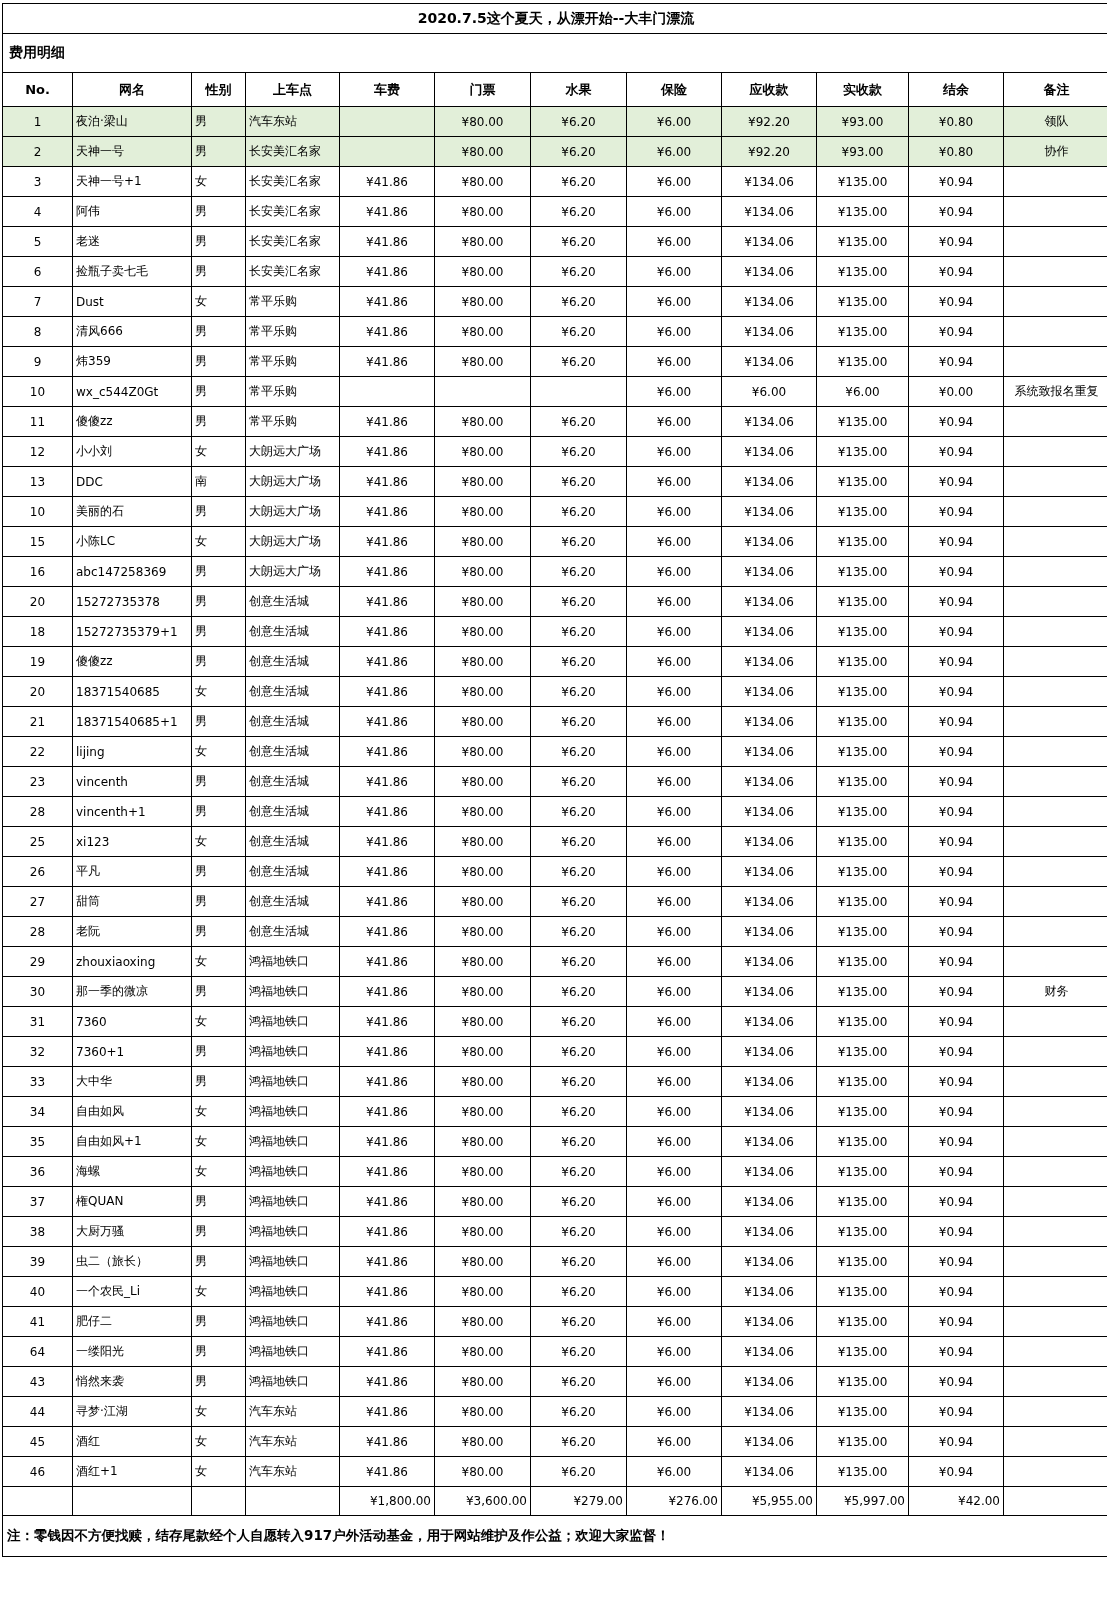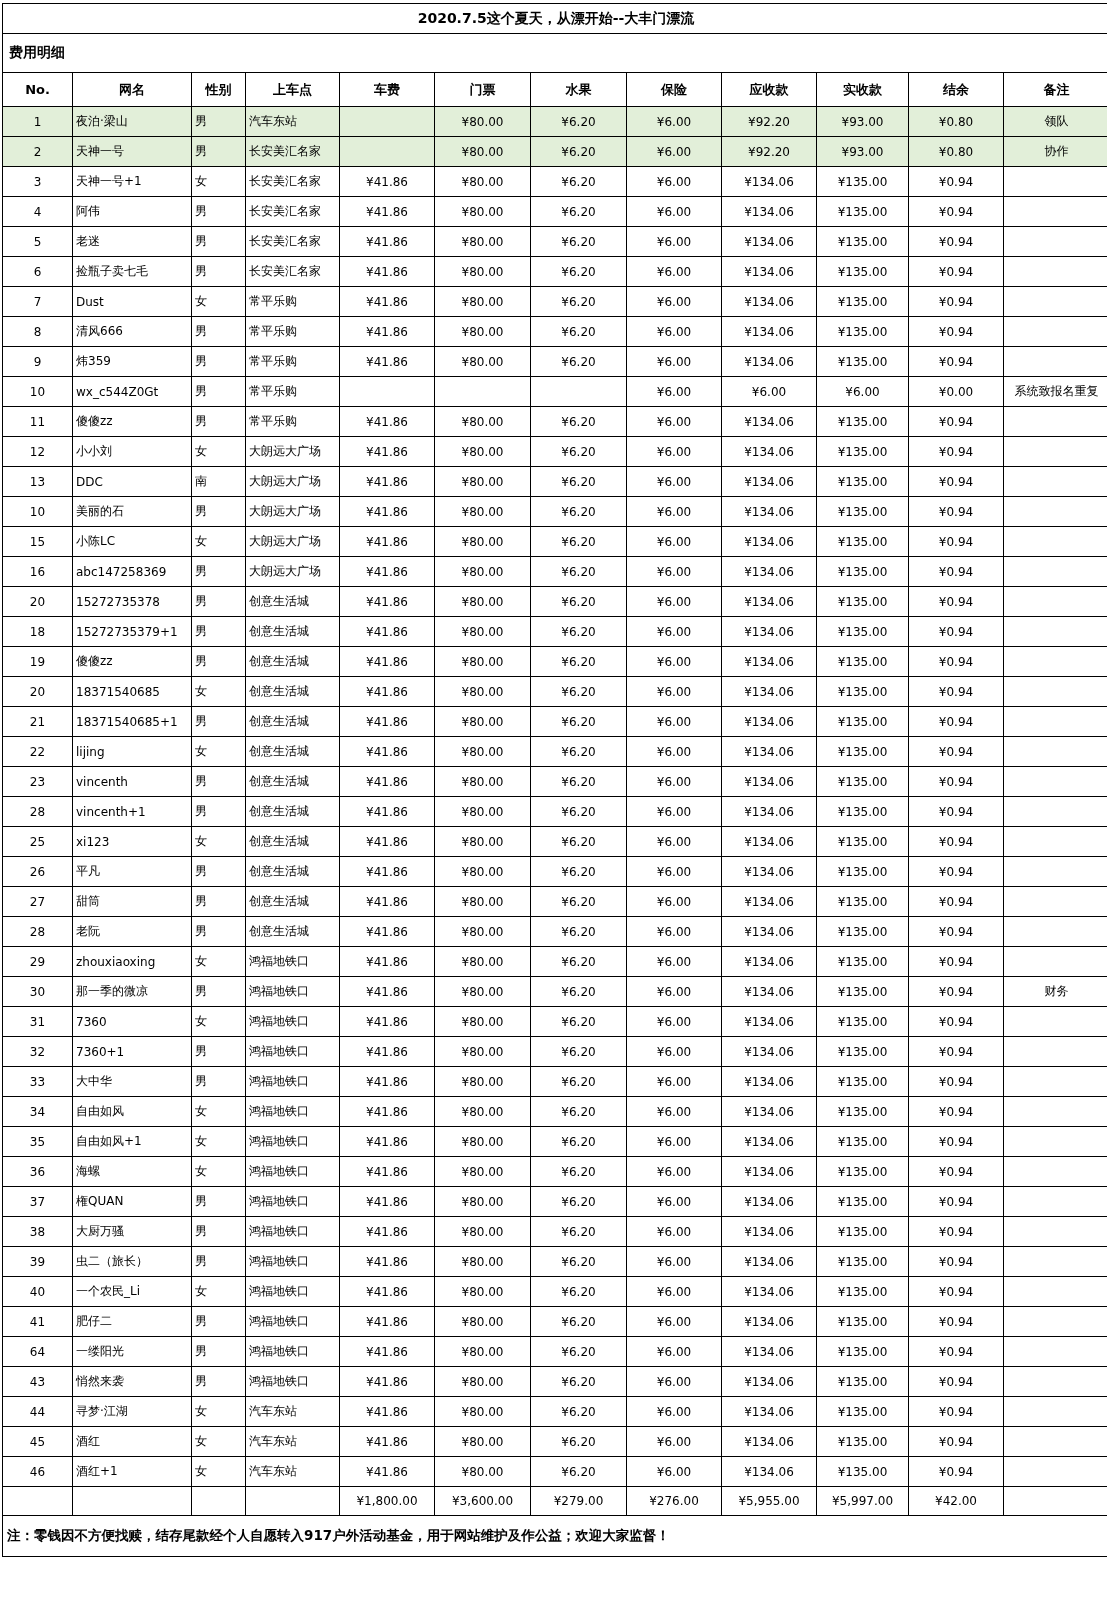--- a/index.html
+++ b/index.html
@@ -17,21 +17,21 @@
   .sheet th, .sheet td {
     border:1px solid var(--bd);
     overflow:hidden; white-space:nowrap;
     padding:0 3px; box-sizing:border-box;
     font-weight:normal;
   }
   tr.title-row td { height:30px; text-align:center; font-weight:bold; font-size:14px; }
   tr.section-row td { height:39px; text-align:left; font-weight:bold; font-size:14px; padding-left:6px; }
   tr.header-row th { height:34px; text-align:center; font-weight:bold; font-size:13px;margin-left:24px; }
   tbody td { height:30px; font-size:12px; }
-  tr.totals-row td { height:29px; font-size:12px; text-align:center; }
+  tr.totals-row td { height:29px; font-size:12px; text-align:right; }
   tr.footnote-row td { height:41px; text-align:left; font-weight:bold; font-size:13.5px; padding-left:4px; }
   tr.hl td { background:var(--hl); }
   td.al { text-align:left; }
   td.ac { text-align:center; }
 </style>
 </head>
 <body>
 
 <table class="sheet">
   <colgroup id="colgroup">

